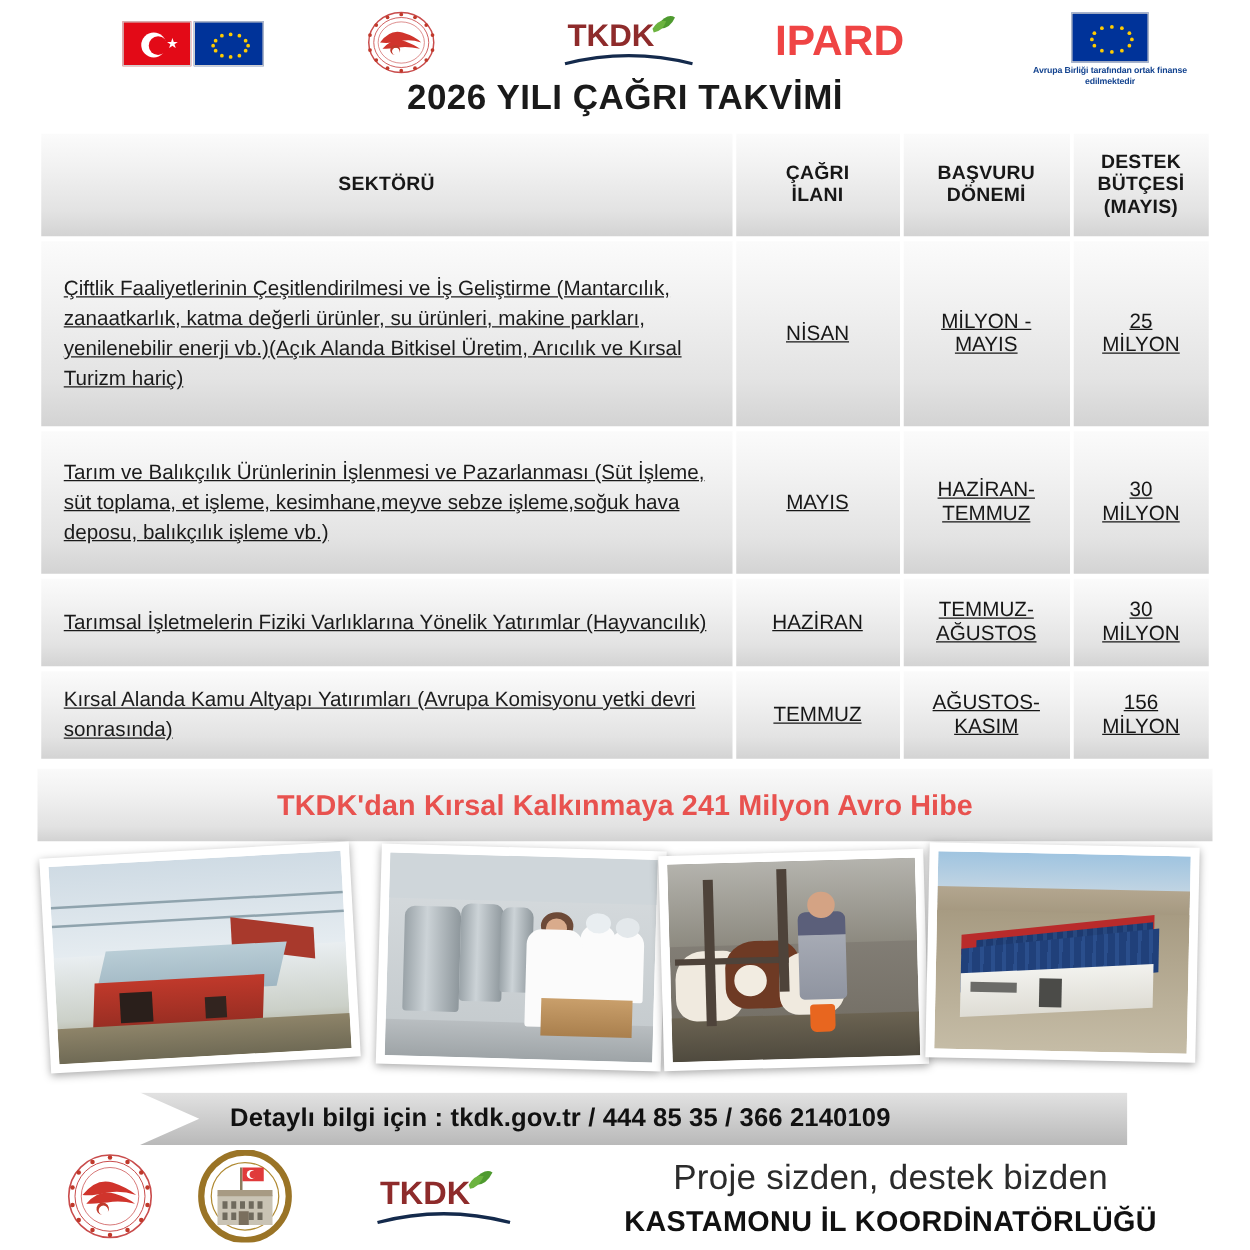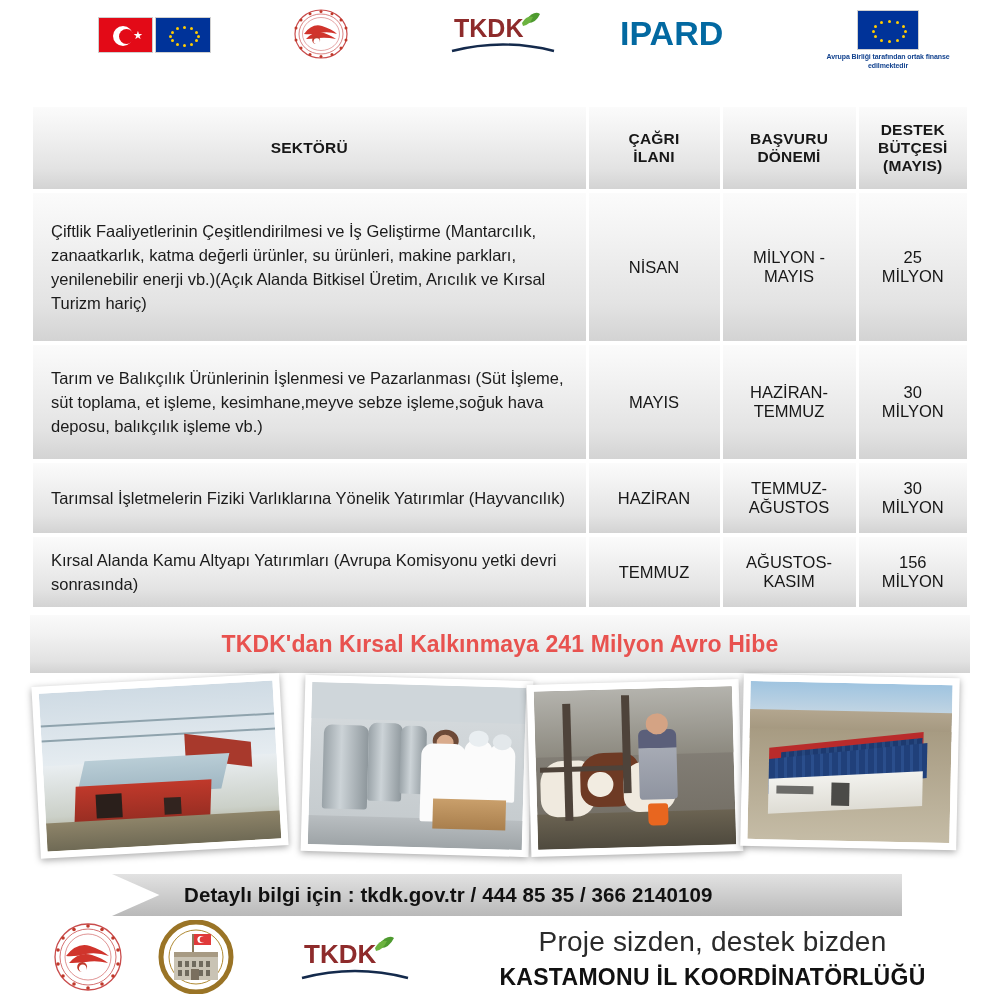--- a/index.html
+++ b/index.html
@@ -40,21 +40,21 @@
   .eu-stars { position: absolute; left: 0; top: 0; width: 100%; height: 100%; }
   .eu-stars i {
     position: absolute; width: 3px; height: 3px; background: #FFCC00; border-radius: 50%;
   }
 
   .seal-ministry {
     position: absolute; left: 292px; top: 8px; width: 58px; height: 52px;
   }
   .tkdk-logo-head { position: absolute; left: 448px; top: 10px; width: 110px; height: 46px; }
   .ipard-logo { position: absolute; left: 620px; top: 14px; font-size: 34px; font-weight: bold;
-    color: #0369a1; letter-spacing: 0px; font-family: "Liberation Sans", sans-serif; }
+    color: #ef4444; letter-spacing: 0px; font-family: "Liberation Sans", sans-serif; }
   .eu-cofin { position: absolute; left: 808px; top: 10px; width: 160px; text-align: center; }
   .eu-cofin .flag-eu { width: 62px; height: 40px; margin: 0 auto; }
   .eu-cofin .cofin-txt {
     margin-top: 3px; font-size: 7px; color: #13438f; line-height: 1.25;
     font-weight: bold; letter-spacing: -0.1px;
   }
 
   
   .main-title {
     position: absolute; left: 0; top: 62px; width: 1000px; text-align: center;
@@ -64,21 +64,21 @@
   
   .table-wrap { position: absolute; left: 30px; top: 103px; width: 940px; }
   .tbl { width: 100%; border-collapse: separate; border-spacing: 3px 4px; }
   .tbl td, .tbl th {
     background: linear-gradient(to bottom, #fbfbfb 0%, #f2f2f2 30%, #e3e3e3 75%, #d3d3d3 100%);
     vertical-align: middle; text-align: center; color: #171717;
   }
   .tbl th {
     font-size: 15.5px; font-weight: bold; letter-spacing: 0.2px; padding: 10px 4px; height: 82px;
   }
-  .tbl td { font-size: 16.5px; padding: 10px 6px; }
+  .tbl td { font-size: 16.5px; padding: 10px 6px; text-decoration: underline; }
   .col-sector { width: 540px; }
   .col-call { width: 128px; }
   .col-period { width: 130px; }
   .col-budget { width: 106px; }
   td.sector-cell {
     text-align: left; padding-left: 18px; padding-right: 16px;
     font-size: 16.5px; line-height: 1.46; color: #1b1b1b;
   }
   .r1 td { height: 148px; }
   .r2 td { height: 114px; }
@@ -296,20 +296,21 @@
             <i style="left: 27.4833%; top: 63%;"></i>
             <i style="left: 24%; top: 50%;"></i>
             <i style="left: 27.4833%; top: 37%;"></i>
             <i style="left: 37%; top: 27.4833%;"></i>
           </div>
       </div>
       <div class="cofin-txt">Avrupa Birliği tarafından ortak finanse edilmektedir</div>
     </div>
   </div>
 
+  <div class="main-title">2026 YILI ÇAĞRI TAKVİMİ</div>
 
   <div class="table-wrap">
     <table class="tbl">
       <thead>
         <tr>
           <th class="col-sector">SEKTÖRÜ</th>
           <th class="col-call">
             <div>ÇAĞRI</div>
             <div>İLANI</div>
           </th>

